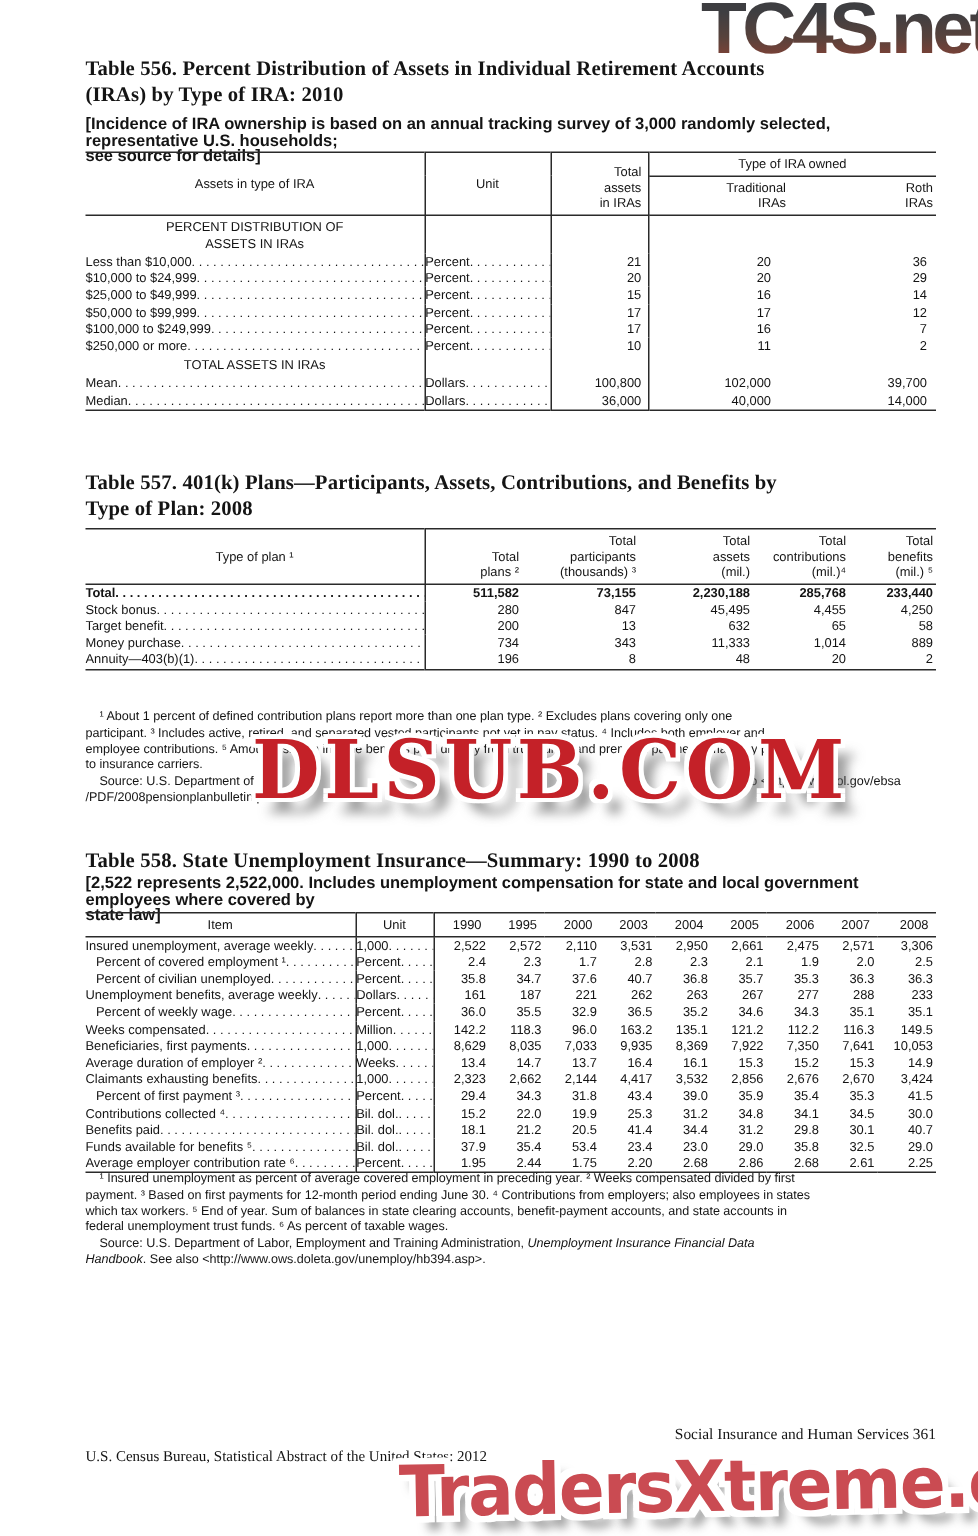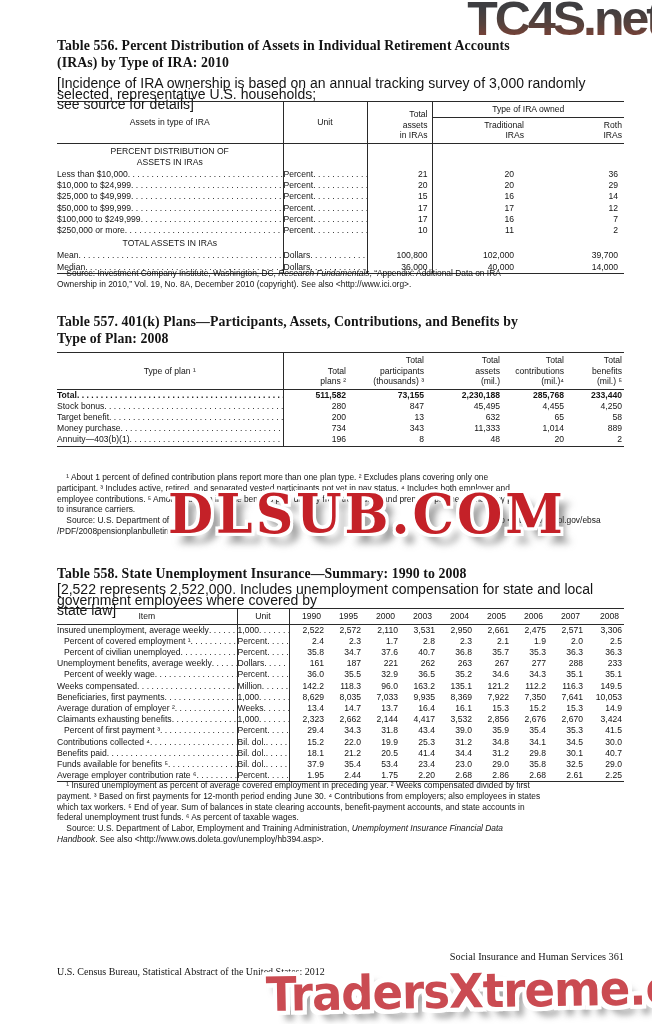--- a/index.html
+++ b/index.html
@@ -3,21 +3,21 @@
 <meta charset="utf-8">
 <style>
   * { margin:0; padding:0; box-sizing:border-box; }
   body { margin:0; background:#888; }
   .page { position:relative; width:652px; height:1024px; background:#fff; overflow:hidden;
           font-family:"Liberation Sans", sans-serif; color:#141414; margin:0 auto; }
   .abs { position:absolute; left:57px; width:567px; }
 
   .title { font-family:"Liberation Serif", serif; font-weight:700; font-size:13.8px;
            line-height:16.5px; white-space:pre-line; letter-spacing:.1px; }
-  .note  { font-size:14px; line-height:10.6px; white-space:pre-line; }
+  .note  { font-size:11px; line-height:10.6px; white-space:pre-line;font-weight:bold; }
   .fn    { font-size:8.4px; line-height:10.8px; white-space:pre-wrap; }
 
   table { border-collapse:collapse; table-layout:fixed; width:567px;
           border-top:1.5px solid #2a2a2a; border-bottom:1.5px solid #2a2a2a; }
   th { font-weight:400; font-size:8.6px; line-height:10.5px; white-space:pre-line; padding:2px 2px; }
   td { font-size:8.6px; line-height:11.2px; padding:0 0; vertical-align:bottom; }
   .vr { border-right:1px solid #2a2a2a; }
   thead th { border-bottom:1px solid #2a2a2a; vertical-align:bottom; }
   .hmid { vertical-align:middle !important; text-align:center; }
   .right { text-align:right; }
@@ -242,22 +242,20 @@
               <span class="dots"></span>
             </div>
           </td>
           <td class="num vr c-total">36,000</td>
           <td class="num c-trad">40,000</td>
           <td class="num c-roth">14,000</td>
         </tr>
       </tbody>
   </table>
 
-  <p class="abs fn" style="top:268px"><span>    Source: Investment Company Institute, Washington, DC, </span><span style="font-style: italic;">Research Fundamentals</span><span>, “Appendix: Additional Data on IRA
-Ownership in 2010,” Vol. 19, No. 8A, December 2010 (copyright). See also &lt;http://www.ici.org&gt;.</span></p>
 
   <h1 class="abs title" style="top:314px">Table 557. 401(k) Plans—Participants, Assets, Contributions, and Benefits by
 Type of Plan: 2008</h1>
 
   <table class="abs t557" style="top:352px">
     <colgroup>
       <col style="width:226px">
         <col style="width:65px">
         <col style="width:78px">
         <col style="width:76px">

